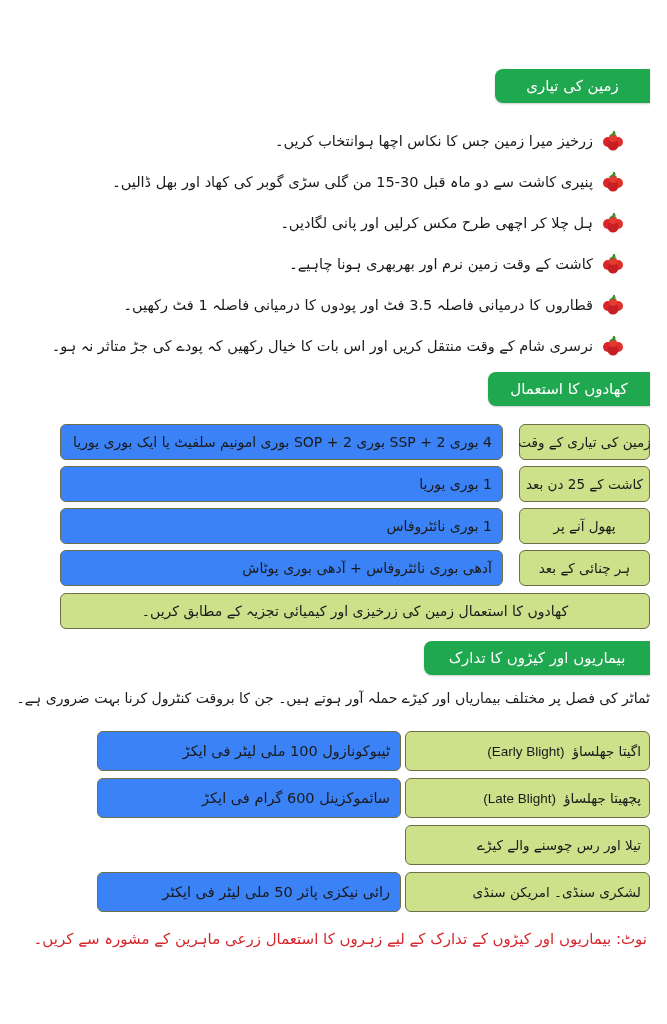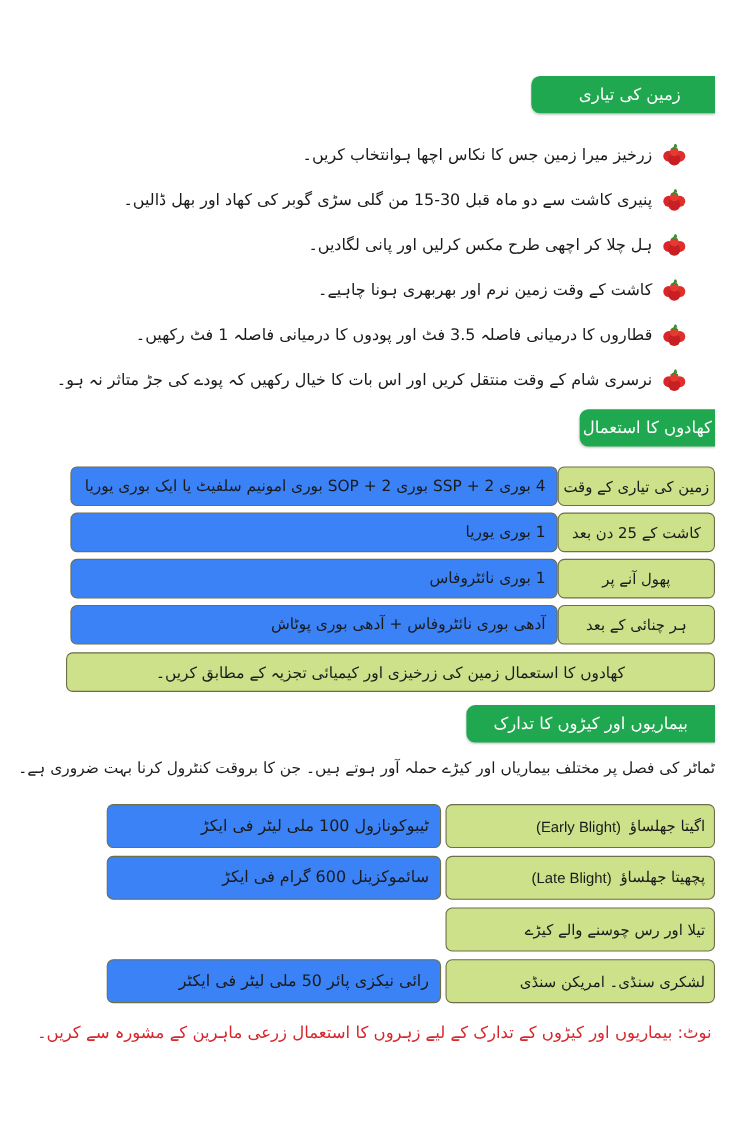--- a/index.html
+++ b/index.html
@@ -6,42 +6,42 @@
   body { width: 667px; height: 1024px; position: relative; overflow: hidden;
          font-family: "DejaVu Sans", sans-serif; color: #1a1a1a; direction: rtl; }
 
   .section-header {
     position: absolute; right: 17px; height: 34px;
     background: #1fa84f; color: #ffffff;
     border-radius: 8px 0 0 8px;
     display: flex; align-items: center; justify-content: center;
     font-size: 15px; box-shadow: 0 1px 2px rgba(0,0,0,0.2);
   }
-  #hdr-soil { top: 69px; width: 155px; padding-left: 12px; }
-  #hdr-fert { top: 372px; width: 123px; }
+  #hdr-soil { top: 69px; width: 155px; }
+  #hdr-fert { top: 372px; width: 162px; }
   #hdr-pest { top: 641px; width: 226px; }
 
   .bullet-list { position: absolute; right: 42px; top: 120px; width: 560px; margin: 0; padding: 0; list-style: none; }
   .bullet-list li { height: 41px; display: flex; align-items: center; font-size: 14.5px; white-space: nowrap; }
   .tomato { width: 24px; height: 20px; margin-left: 8px; flex: none; position: relative; }
   .tomato svg { width: 24px; height: 20px; display: block; }
 
   .tbl-row { position: absolute; display: flex; flex-direction: row; height: 36px; }
   .cell-label {
     background: #cde08a; border: 1.5px solid #6e6e48; border-radius: 6px;
     display: flex; align-items: center; justify-content: center;
     font-size: 13.5px; box-sizing: border-box; height: 100%; white-space: nowrap;
   }
   .cell-value {
     background: #3b82f6; border: 1.5px solid #6e6e48; border-radius: 6px;
     display: flex; align-items: center; justify-content: flex-start;
     padding-right: 10px; font-size: 14px; box-sizing: border-box; height: 100%; white-space: nowrap;
   }
   .fert-row { right: 17px; width: 590px; }
-  .fert-row .cell-label { width: 143px; margin-left: 0; }
+  .fert-row .cell-label { width: 131px; margin-left: 16px; }
   .fert-row .cell-value { width: 443px; }
   #fert-r0 { top: 424px; } #fert-r1 { top: 466px; } #fert-r2 { top: 508px; } #fert-r3 { top: 550px; }
   #fert-note { position: absolute; right: 17px; top: 593px; width: 590px; height: 36px; font-size: 14px; }
 
   .pest-row { right: 17px; width: 600px; height: 40px; }
   .pest-row .cell-label { width: 245px; margin-left: 4px; justify-content: flex-start; padding-right: 8px; }
   .pest-row .cell-value { width: 304px; font-size: 14.5px; }
   .en { font-family: "Liberation Sans", sans-serif; direction: ltr; unicode-bidi: isolate; margin-right: 8px; }
   #pest-r0 { top: 731px; } #pest-r1 { top: 778px; } #pest-r2 { top: 825px; } #pest-r3 { top: 872px; }
 

